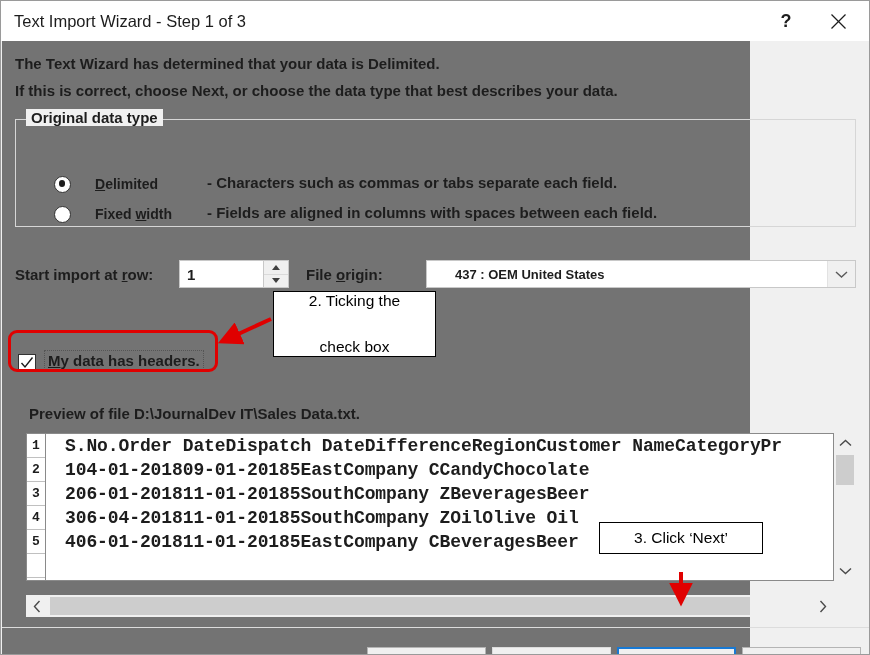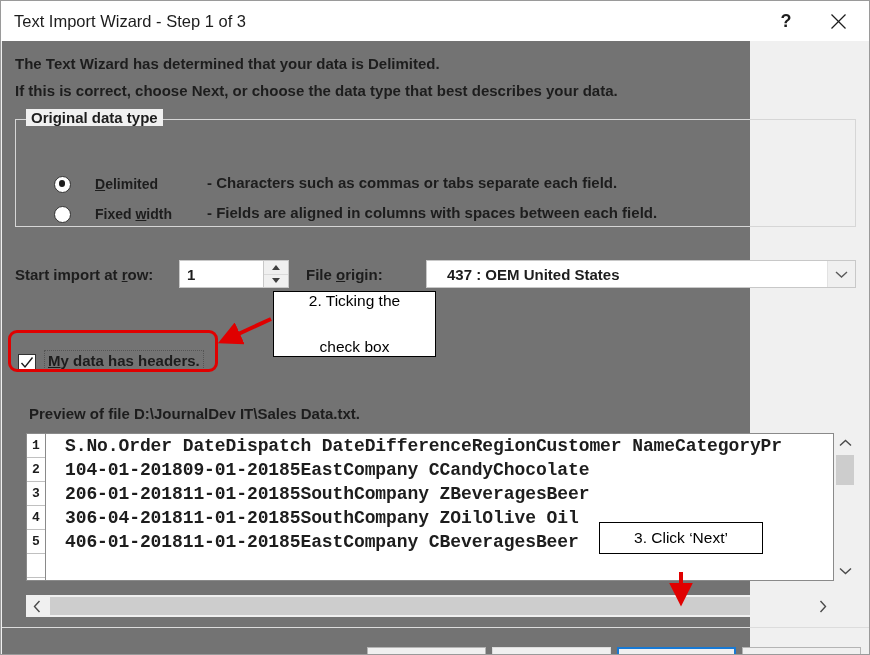--- a/index.html
+++ b/index.html
@@ -205,23 +205,23 @@
     left: 424px; top: 219px;
     width: 430px; height: 28px;
     background: #ffffff;
     border: 1px solid #c8c8c8;
     box-sizing: border-box;
     display: flex;
     align-items: center;
   }
   .combo-value {
     flex: 1;
-    font-size: 15px;
-    color: #1d1d1d;
-    padding-left: 20px;
+    font-size: 13px;
+    color: #1d1d1d;
+    padding-left: 28px;
     white-space: nowrap;
   }
   .combo-arrow {
     width: 27px;
     height: 26px;
     background: #f0f0f0;
     border-left: 1px solid #e2e2e2;
     display: flex;
     align-items: center;
     justify-content: center;

